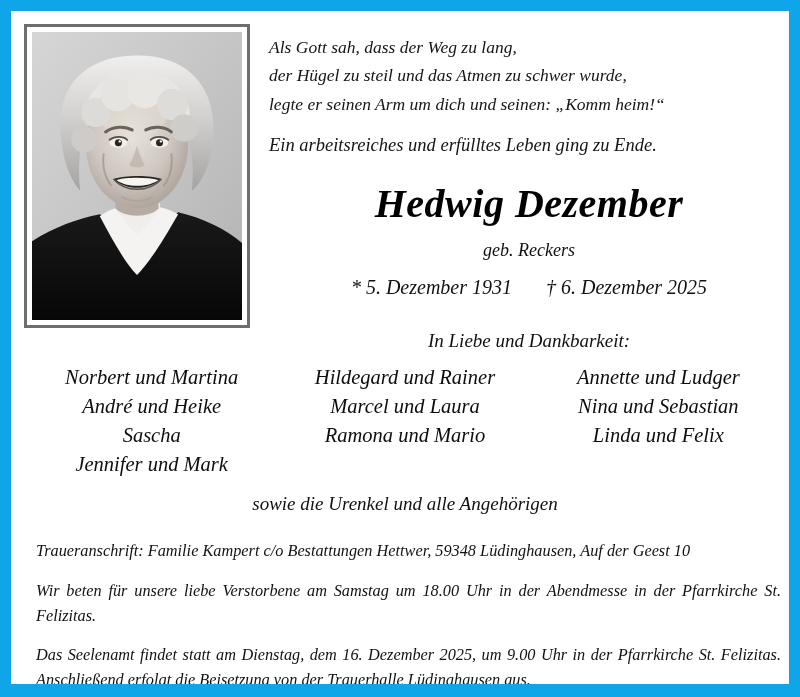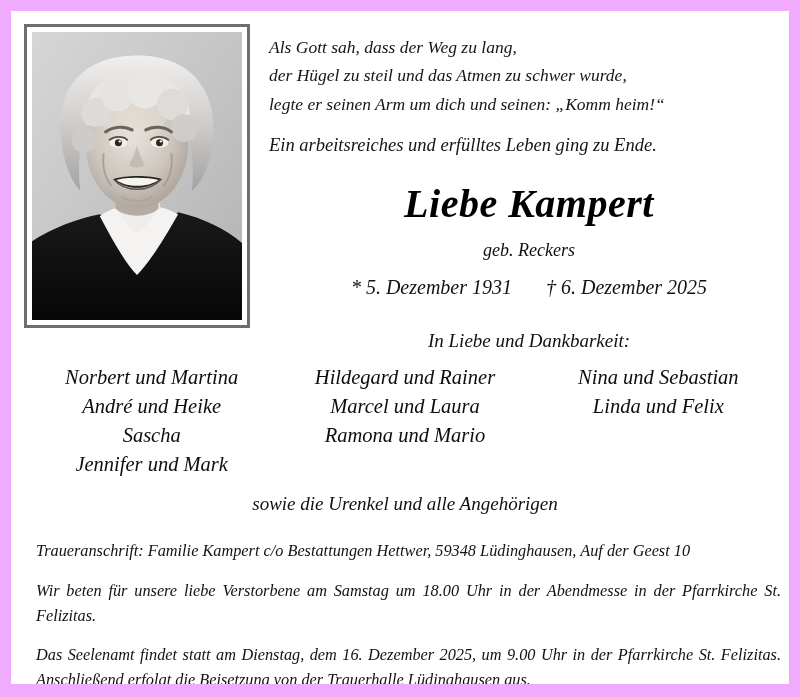--- a/index.html
+++ b/index.html
@@ -10,21 +10,21 @@
   body {
     font-family: "Liberation Serif", serif;
   }
 
   
   .notice {
     position: relative;
     width: 800px;
     height: 697px;
     box-sizing: border-box;
-    background: #f0abfc;
+    background: #0ea5e9;
     padding: 11px 11px 13px 11px;
     overflow: hidden;
   }
   .notice-inner {
     position: relative;
     width: 100%;
     height: 100%;
     box-sizing: border-box;
     background: #ffffff;
     overflow: hidden;
@@ -244,21 +244,21 @@
       </div>
     </div>
 
     <div class="header-block">
       <div class="poem">
         <div>Als Gott sah, dass der Weg zu lang,</div>
         <div>der Hügel zu steil und das Atmen zu schwer wurde,</div>
         <div>legte er seinen Arm um dich und seinen: „Komm heim!“</div>
       </div>
       <div class="lead-line">Ein arbeitsreiches und erfülltes Leben ging zu Ende.</div>
-      <div class="deceased-name">Liebe Kampert</div>
+      <div class="deceased-name">Hedwig Dezember</div>
       <div class="maiden-name">geb. Reckers</div>
       <div class="dates">
         <span class="date-birth">* 5. Dezember 1931</span><span class="date-death">† 6. Dezember 2025</span>
       </div>
     </div>
 
     <div class="dedication">In Liebe und Dankbarkeit:</div>
 
     <div class="families">
       <div class="family-col">
@@ -266,20 +266,21 @@
         <div class="family-name">André und Heike</div>
         <div class="family-name">Sascha</div>
         <div class="family-name">Jennifer und Mark</div>
       </div>
       <div class="family-col">
         <div class="family-name">Hildegard und Rainer</div>
         <div class="family-name">Marcel und Laura</div>
         <div class="family-name">Ramona und Mario</div>
       </div>
       <div class="family-col">
+        <div class="family-name">Annette und Ludger</div>
         <div class="family-name">Nina und Sebastian</div>
         <div class="family-name">Linda und Felix</div>
       </div>
     </div>
 
     <div class="relatives-line">sowie die Urenkel und alle Angehörigen</div>
 
     <div class="notes">
       <div class="note note-address">Traueranschrift: Familie Kampert c/o Bestattungen Hettwer, 59348 Lüdinghausen, Auf der Geest 10</div>
       <div class="note">Wir beten für unsere liebe Verstorbene am Samstag um 18.00 Uhr in der Abendmesse in der Pfarrkirche St. Felizitas.</div>

